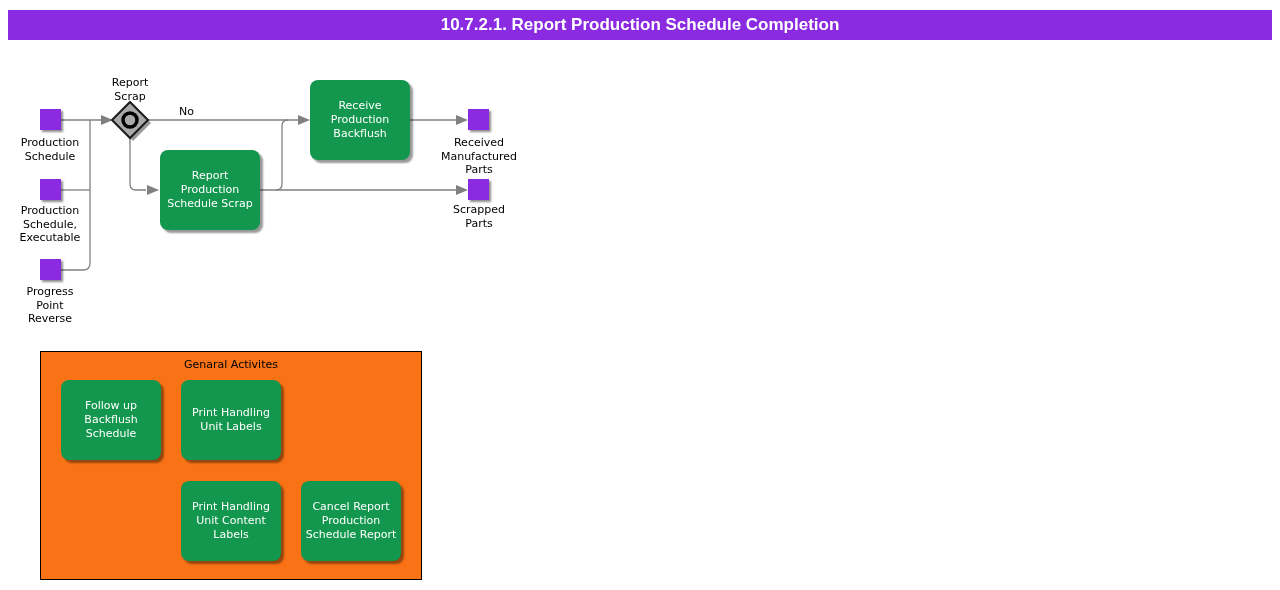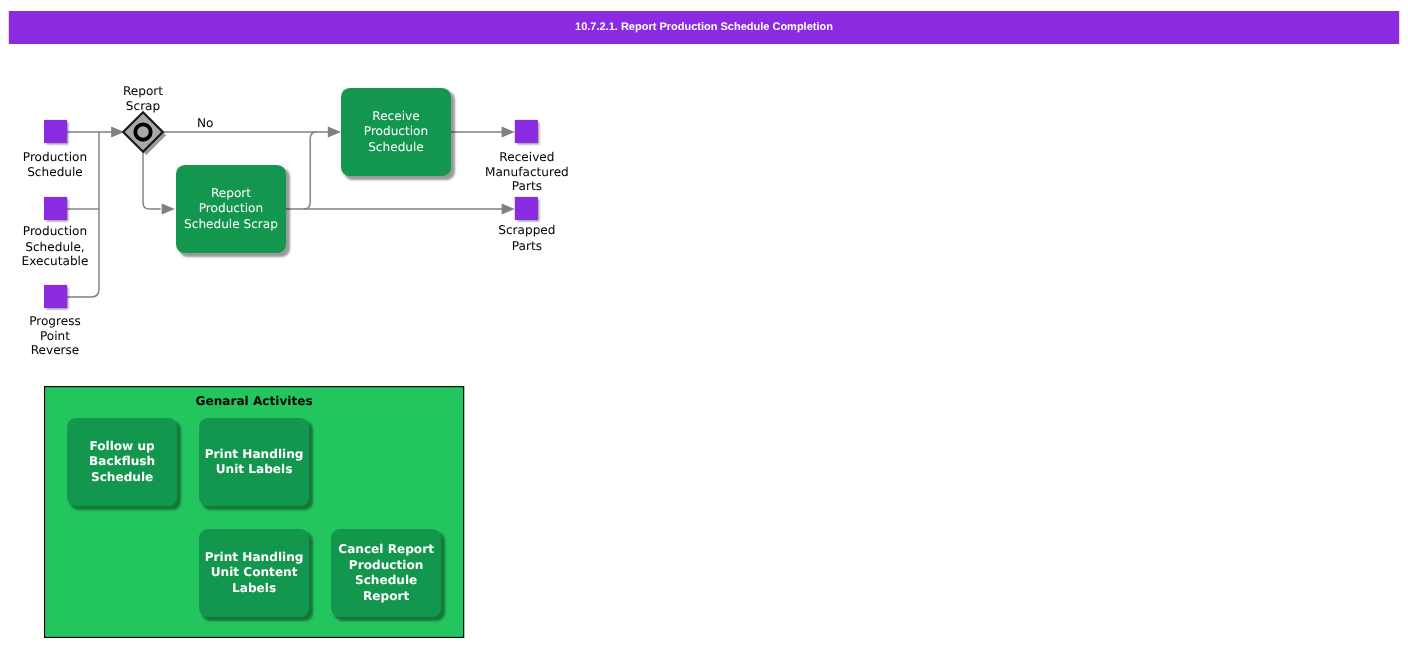--- a/index.html
+++ b/index.html
@@ -1,32 +1,32 @@
 <!DOCTYPE html>
 <html><head>
 <meta charset="utf-8">
 <style>
   html,body{margin:0;padding:0;background:#ffffff;width:1280px;height:590px;
     font-family:"DejaVu Sans", sans-serif;}
   .stage{position:relative;width:1280px;height:590px;overflow:hidden;}
   .titlebar{position:absolute;left:8px;top:10px;width:1264px;height:30px;
     background:#8a2be2;color:#ffffff;font-family:"Liberation Sans",sans-serif;
-    font-weight:bold;font-size:10px;line-height:30px;text-align:center;}
+    font-weight:bold;font-size:17px;line-height:30px;text-align:center;}
   svg.wires{position:absolute;left:0;top:0;width:1280px;height:590px;}
   .sq{position:absolute;width:21px;height:21px;background:#8a2be2;
     box-shadow:2px 2px 2px rgba(0,0,0,0.45);}
   .node{position:absolute;width:100px;height:80px;background:#13974e;
     border-radius:8px;box-shadow:3px 3px 2px rgba(0,0,0,0.4);
     color:#ffffff;font-size:11px;line-height:14px;text-align:center;
     display:flex;align-items:center;justify-content:center;
     white-space:pre-line;cursor:pointer;}
   .lbl{position:absolute;color:#000000;font-size:11px;line-height:13.5px;
     text-align:center;white-space:pre-line;}
   .general{position:absolute;left:40px;top:351px;width:380px;height:227px;
-    border:1px solid #000000;background:#22c55e;font-weight:bold;}
+    border:1px solid #000000;background:#f97316;}
   .general .gtitle{position:absolute;left:0;top:6px;width:100%;
     text-align:center;font-size:11px;color:#000000;}
   .general .node{position:absolute;}
 </style>
 </head>
 <body>
 
 <div class="stage">
 
   <div class="titlebar">10.7.2.1. Report Production Schedule Completion</div>
@@ -69,21 +69,21 @@
   <div class="lbl" style="left:0;top:285px;width:100px">Progress
 Point
 Reverse</div>
 
   <div class="lbl" style="left:80px;top:76px;width:100px">Report
 Scrap</div>
   <div class="lbl" style="left:170px;top:105px;width:24px;text-align:right">No</div>
 
   <div class="node" style="left:310px;top:80px">Receive
 Production
-Schedule</div>
+Backflush</div>
   <div class="node" style="left:160px;top:150px">Report
 Production
 Schedule Scrap</div>
 
   <div class="sq" style="left:468px;top:109px"></div>
   <div class="lbl" style="left:429px;top:136px;width:100px">Received
 Manufactured
 Parts</div>
 
   <div class="sq" style="left:468px;top:179px"></div>

